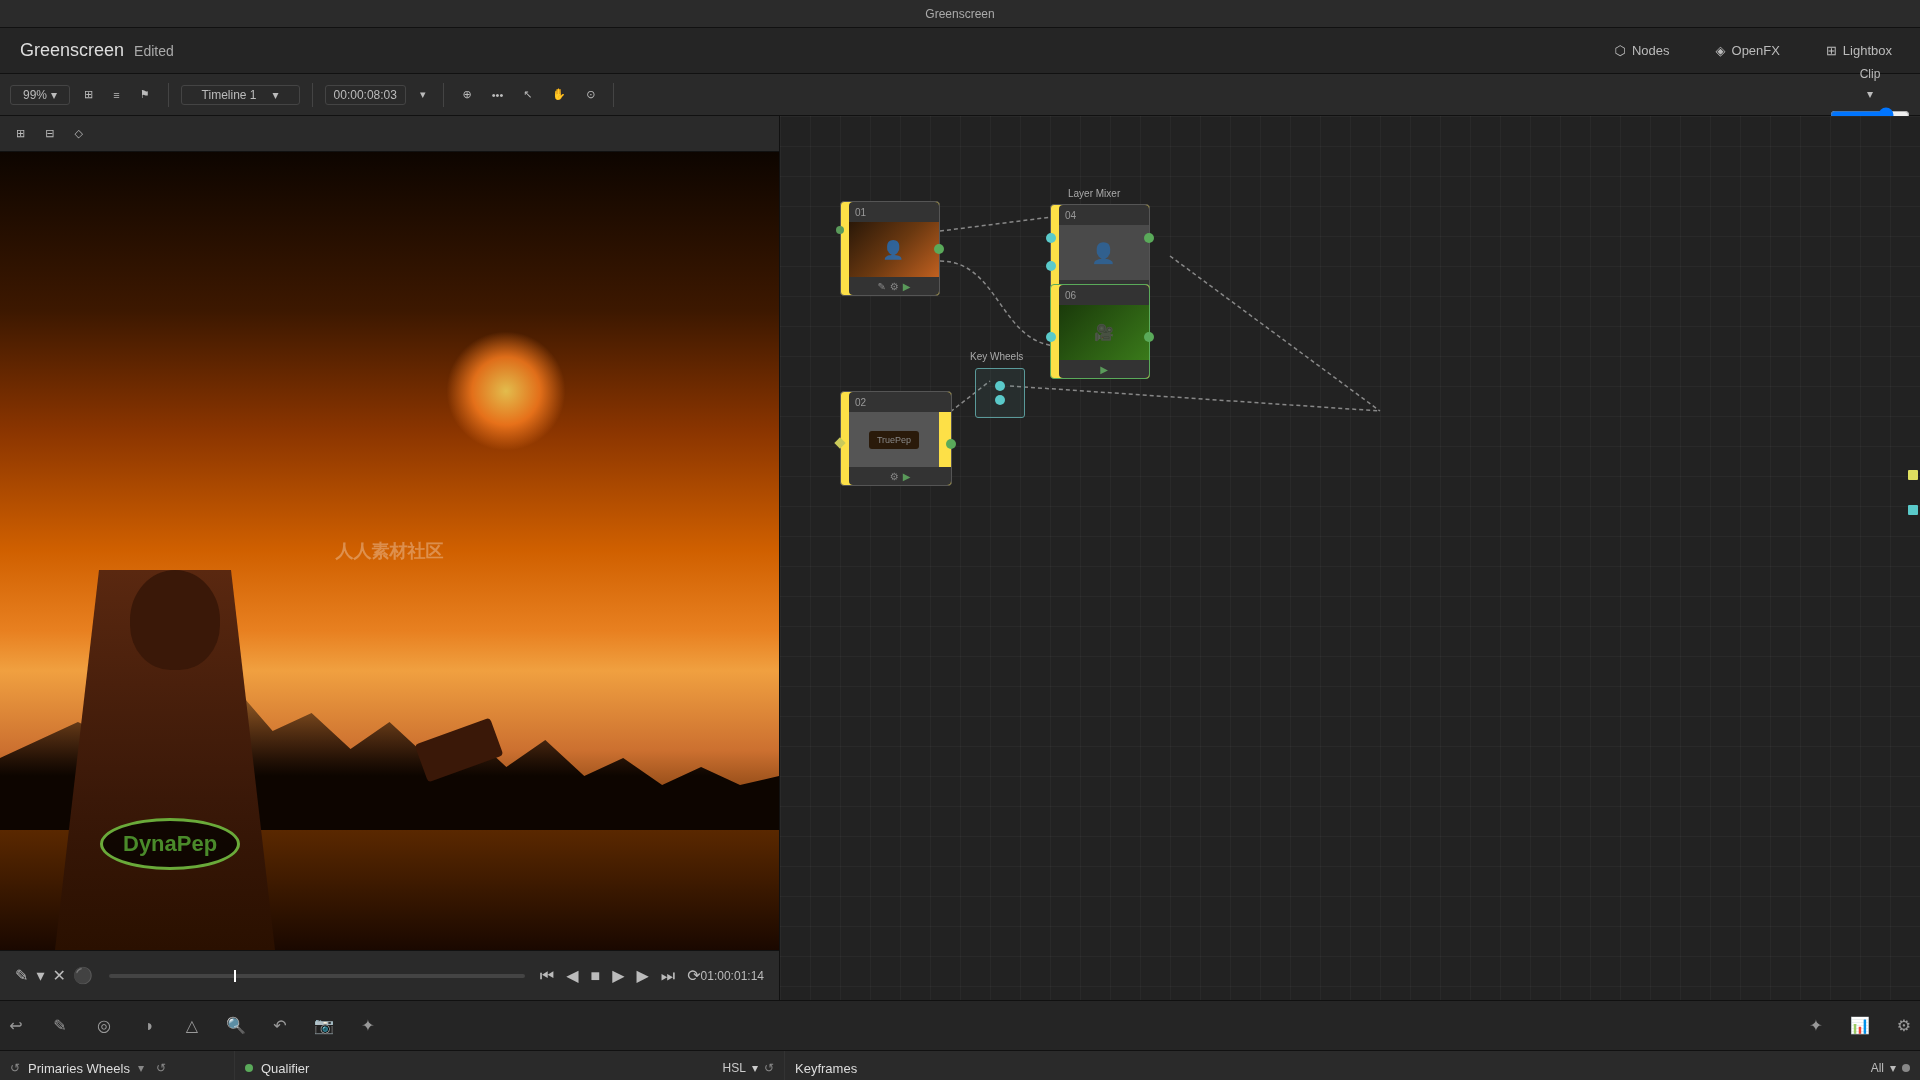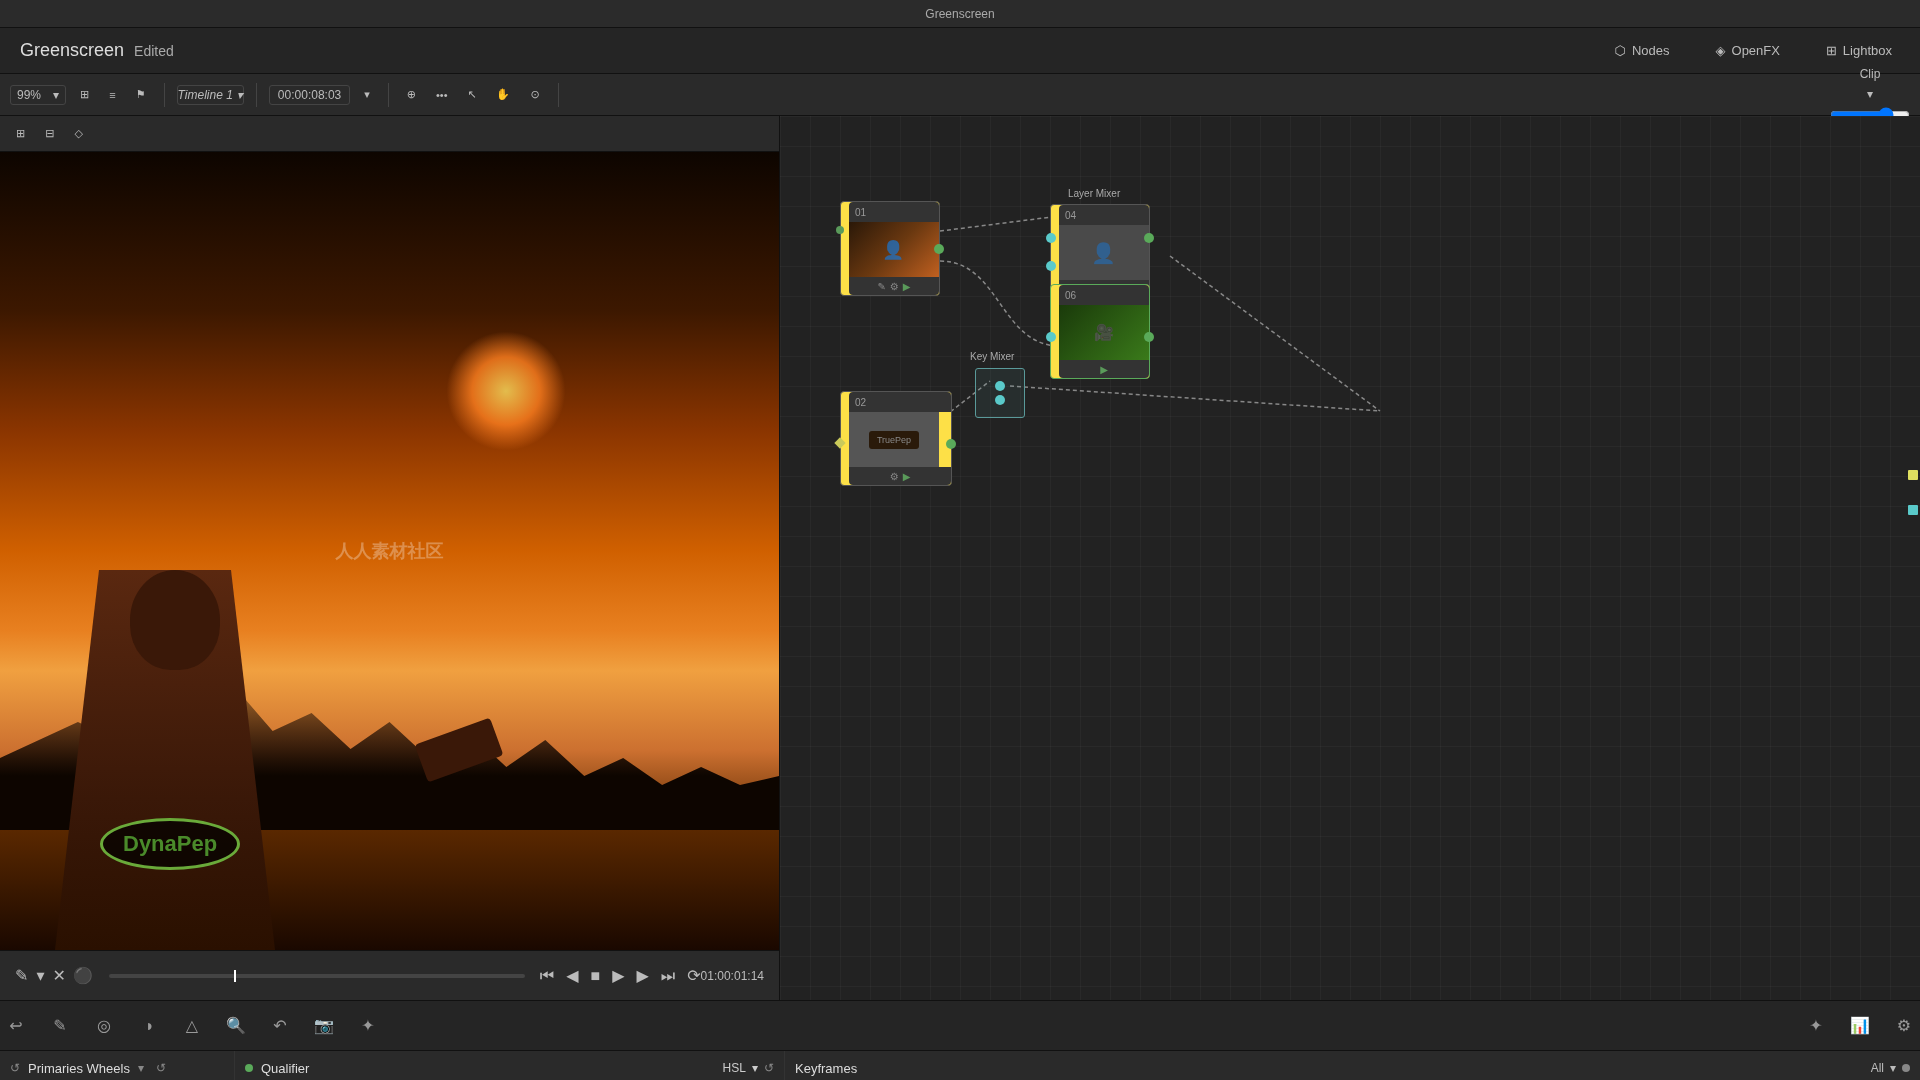--- a/index.html
+++ b/index.html
@@ -84,35 +84,34 @@
       padding: 3px 6px;
       border-radius: 3px;
       font-size: 11px;
       display: flex;
       align-items: center;
       gap: 3px;
     }
     .zoom-control {
       display: flex;
       align-items: center;
-      gap: 12px;
+      gap: 4px;
       border: 1px solid #444;
       border-radius: 3px;
-      padding: 2px 6px;
+      padding: 2px 12px;
       color: #bbb;
     }
     .timeline-label {
       display: flex;
       align-items: center;
-      gap: 4px;
+      gap: 16px;
       color: #bbb;
       border: 1px solid #444;
       border-radius: 3px;
-      padding: 2px 0;
-      font-style: italic;
+      padding: 2px 20px;
     }
     .timecode {
       color: #bbb;
       border: 1px solid #444;
       border-radius: 3px;
       padding: 2px 8px;
     }
     .toolbar-separator {
       width: 1px;
       height: 24px;
@@ -618,21 +617,21 @@
           <span style="font-size:16px;">🎥</span>
         </div>
       </div>
       <div class="node-footer">
         <span style="font-size:10px;color:#5a9a5a;">▶</span>
       </div>
       <div class="node-port green-port" style="right:-5px;top:50%;"></div>
       <div class="node-port teal-port" style="left:-5px;top:50%;"></div>
     </div>
 
-    <div class="node-label" style="left:190px;top:235px;">Key Mixer</div>
+    <div class="node-label" style="left:190px;top:235px;">Key Wheels</div>
     <div class="key-mixer-box" style="left:195px;top:252px;width:50px;height:50px;">
       <div class="node-port teal-port" style="position:relative;left:0;top:0;margin:2px;"></div>
       <div class="node-port teal-port" style="position:relative;left:0;top:0;margin:2px;"></div>
     </div>
 
     <div class="node" style="left:60px;top:275px;width:112px;">
       <div class="node-header">
         <span>02</span>
       </div>
       <div class="node-thumb gray-bg" style="background:#555;display:flex;align-items:center;justify-content:center;text-align:right;">

